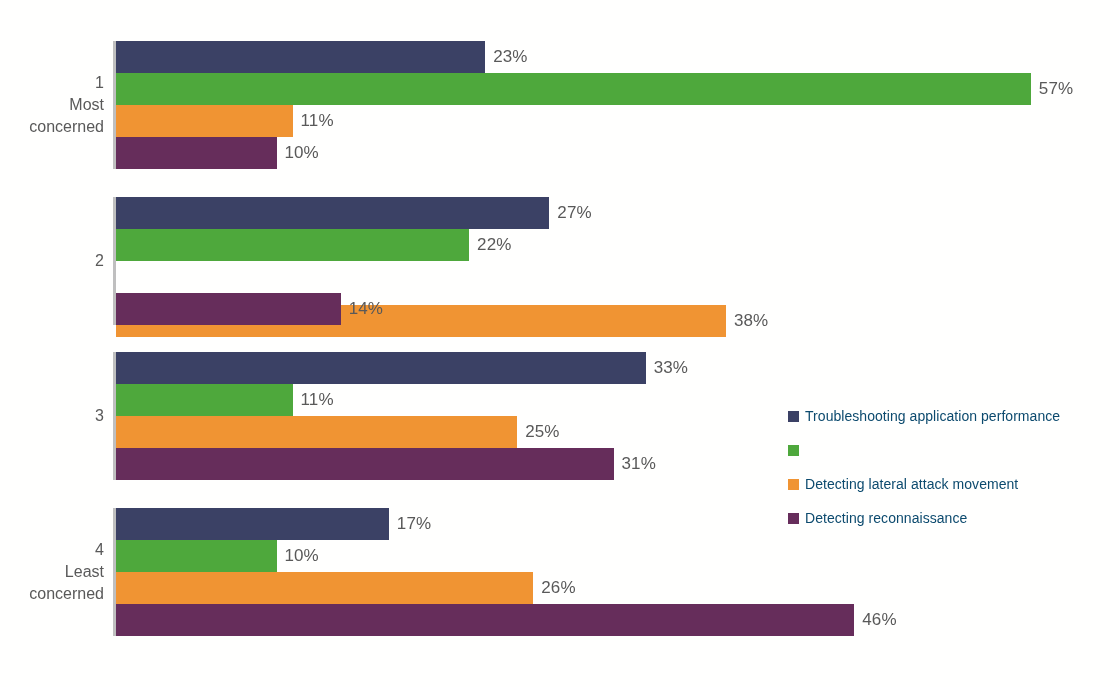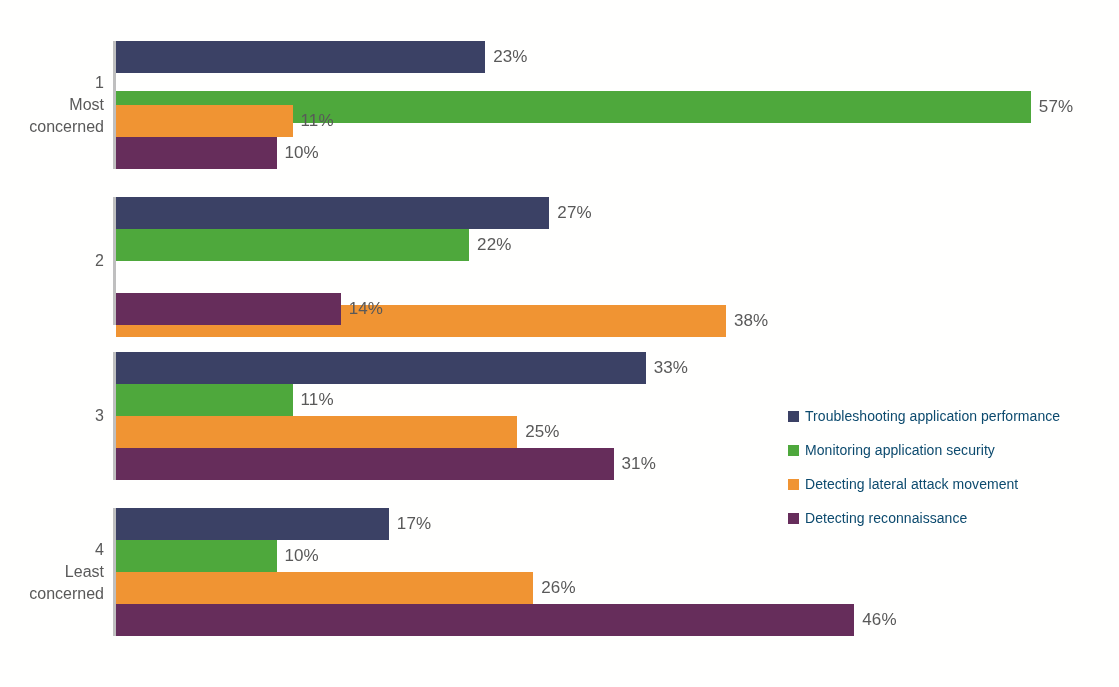--- a/index.html
+++ b/index.html
@@ -119,21 +119,21 @@
         <div class="axis-seg" style="top: 0px; height: 128px; background: rgb(191, 191, 191);"></div>
         <div class="cat-label-wrap" style="top: 31px;">
           <div class="cat-label">1
 Most
 concerned</div>
         </div>
         <div class="bar-row" style="top: 0px; width: 1003px; text-align: center;">
           <div class="bar" style="width: 369.15px; background: rgb(59, 65, 101);"></div>
           <span class="bar-label" style="left: 377.15px;">23%</span>
         </div>
-        <div class="bar-row" style="top: 50px; width: 1003px;">
+        <div class="bar-row" style="top: 32px; width: 1003px;">
           <div class="bar" style="width: 914.85px; background: rgb(78, 168, 60);"></div>
           <span class="bar-label" style="left: 922.85px;">57%</span>
         </div>
         <div class="bar-row" style="top: 64px; width: 1003px;">
           <div class="bar" style="width: 176.55px; background: rgb(240, 148, 51);"></div>
           <span class="bar-label" style="left: 184.55px;">11%</span>
         </div>
         <div class="bar-row" style="top: 96px; width: 1003px;">
           <div class="bar" style="width: 160.5px; background: rgb(102, 45, 91);"></div>
           <span class="bar-label" style="left: 168.5px;">10%</span>
@@ -209,21 +209,20 @@
       </div>
     </div>
 
   <div id="legend">
       <div class="legend-item">
         <span class="legend-swatch" style="background: rgb(59, 65, 101);"></span>
         <span class="legend-text">Troubleshooting application performance</span>
       </div>
       <div class="legend-item">
         <span class="legend-swatch" style="background: rgb(78, 168, 60);"></span>
-        <span class="legend-text">Monitoring application security</span>
       </div>
       <div class="legend-item">
         <span class="legend-swatch" style="background: rgb(240, 148, 51);"></span>
         <span class="legend-text">Detecting lateral attack movement</span>
       </div>
       <div class="legend-item">
         <span class="legend-swatch" style="background: rgb(102, 45, 91);"></span>
         <span class="legend-text">Detecting reconnaissance</span>
       </div>
     </div>

